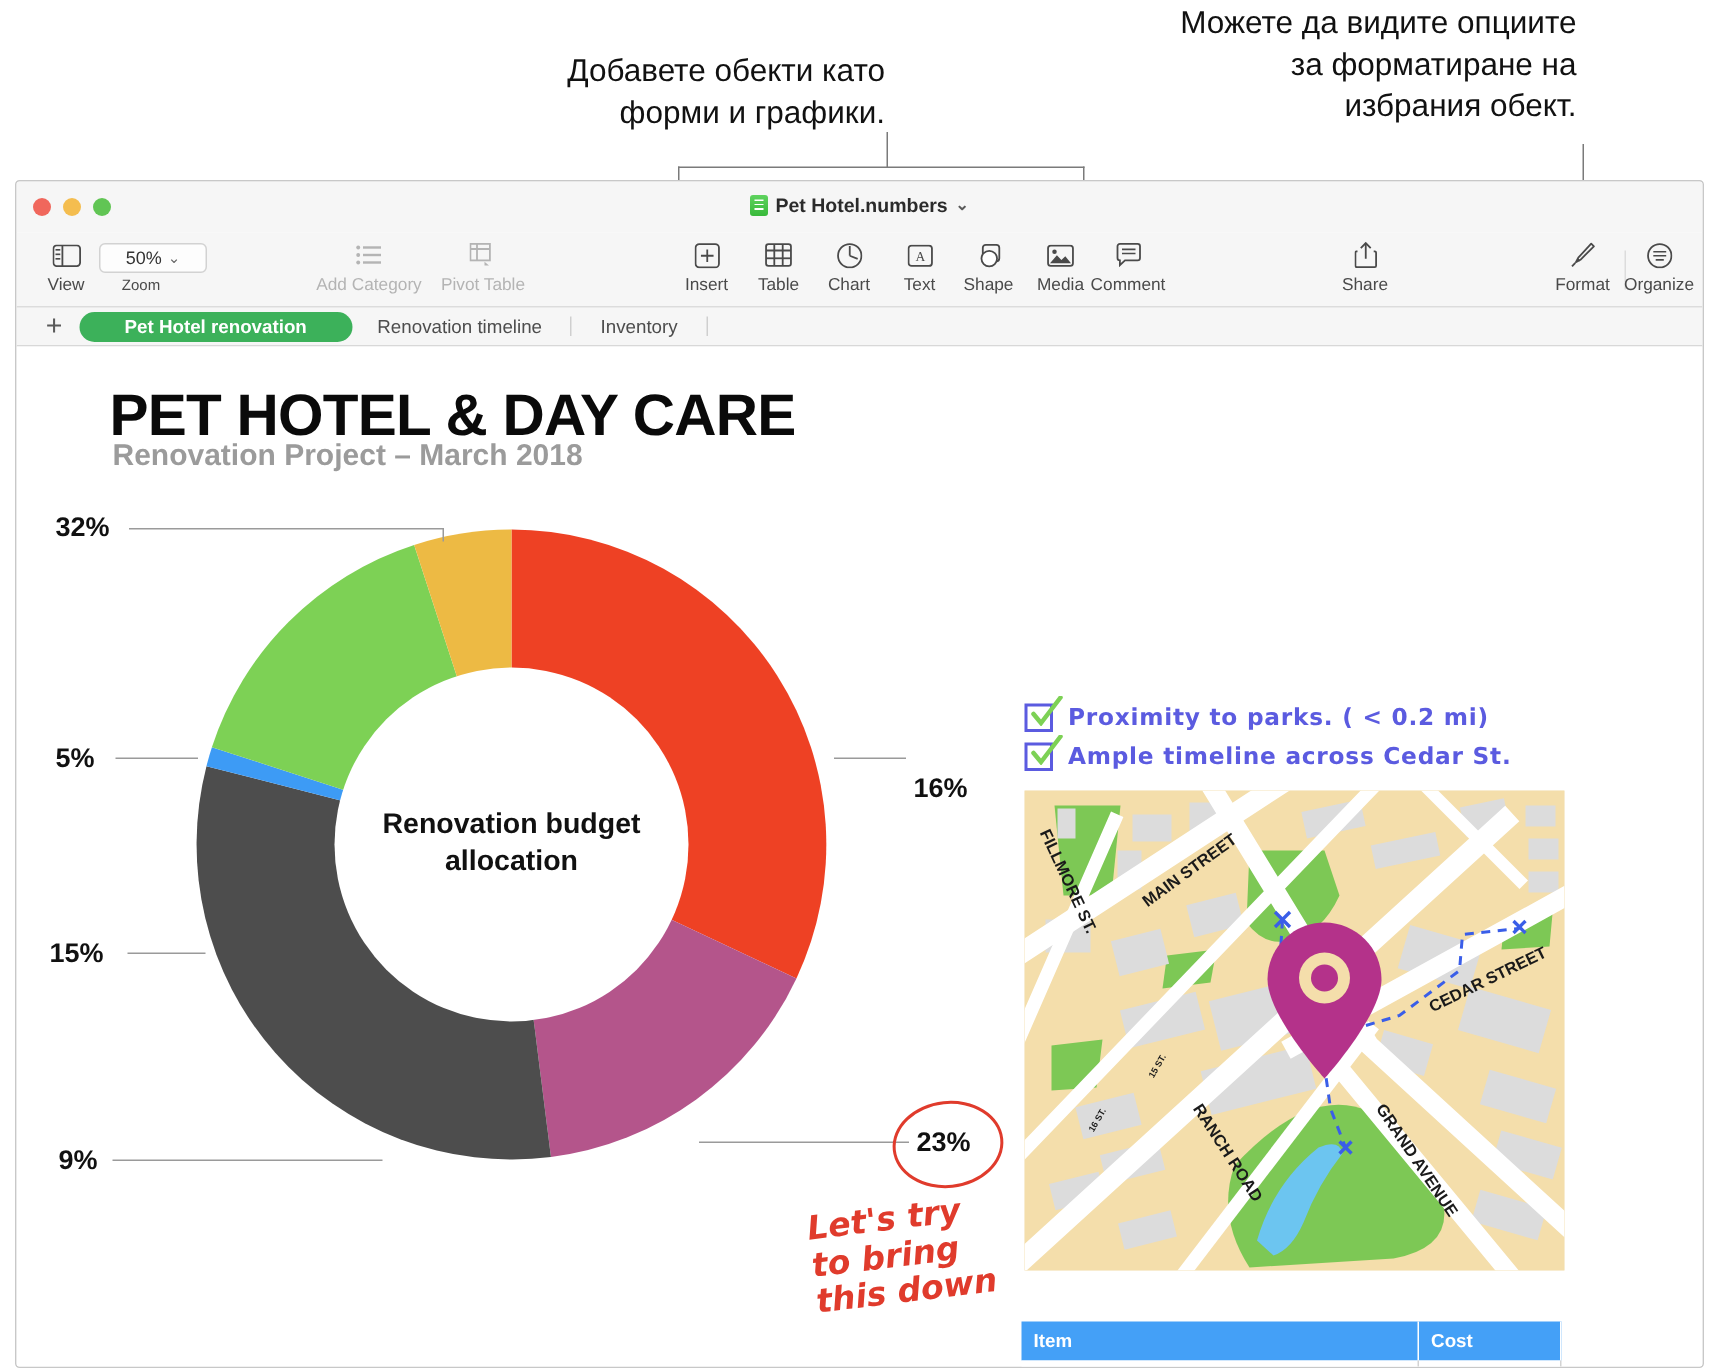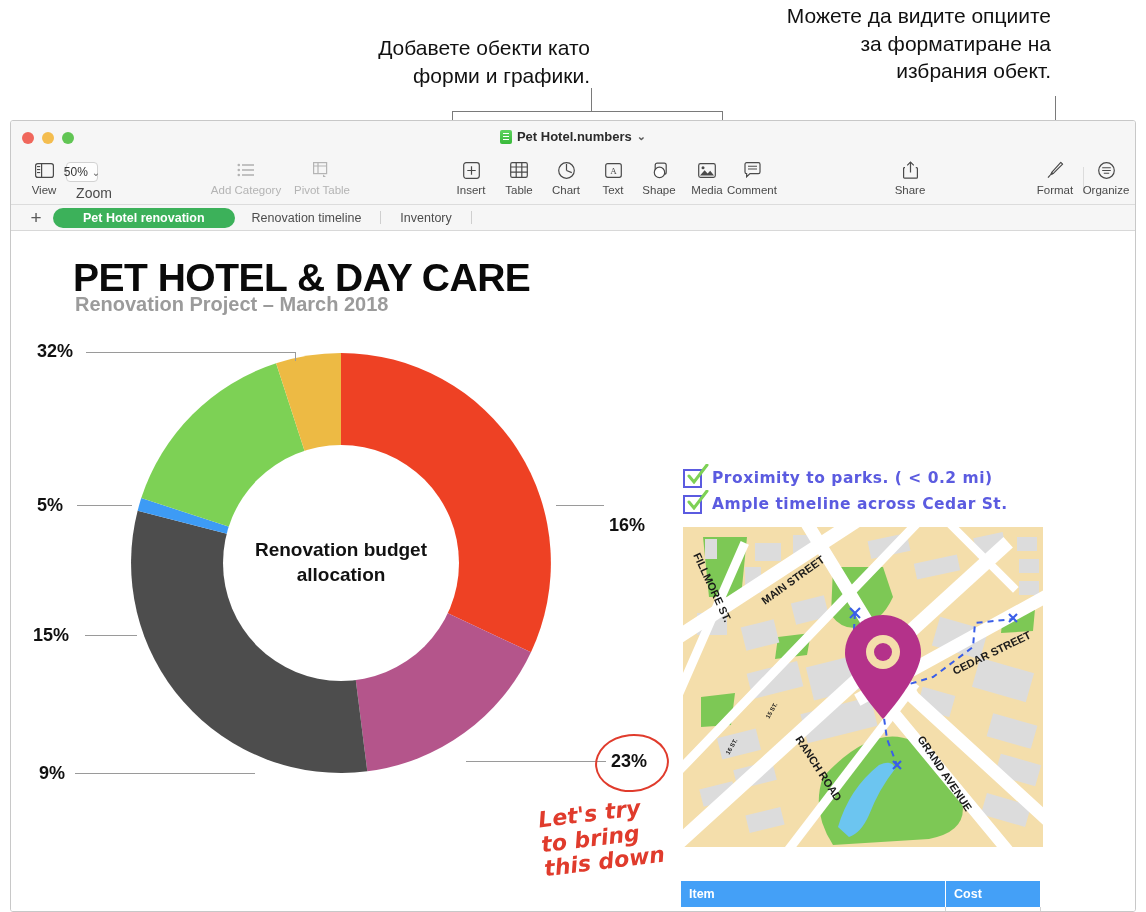--- a/index.html
+++ b/index.html
@@ -76,27 +76,27 @@
     position: absolute; top: 4px;
     display: flex; flex-direction: column; align-items: center;
     width: 66px; cursor: default;
   }
   .tbtn .ic { height: 22px; display: flex; align-items: center; justify-content: center; }
   .tbtn .lb { font-size: 11.5px; color: #4a4a4a; margin-top: 3px; white-space: nowrap; }
   .tbtn.dim .lb, .tbtn.dim .ic { color: #b4b4b4; }
 
   .zoombox {
     position: absolute; top: 7px; left: 55px;
-    width: 32px; height: 20px; border-radius: 4px;
+    width: 72px; height: 20px; border-radius: 4px;
     background: #fdfdfd; border: 1px solid #d2d2d2;
     display: flex; align-items: center; justify-content: center; gap: 4px;
     font-size: 12px; color: #333;
   }
   .zoomlabel { position: absolute; top: 30px; left: 55px; width: 56px;
-               text-align: center; font-size: 14px; color: #4a4a4a; }
+               text-align: center; font-size: 10px; color: #4a4a4a; }
 
   .tb-sep { position: absolute; top: 12px; width: 1px; height: 26px; background: #dcdcdc; }
 
   
   .tabbar {
     height: 26px; background: #f6f6f6;
     border-bottom: 1px solid #d8d8d8;
     display: flex; align-items: center; padding-left: 8px; gap: 0;
   }
   .tab-plus { font-size: 19px; color: #5a5a5a; width: 34px; text-align: center; line-height: 1; }

